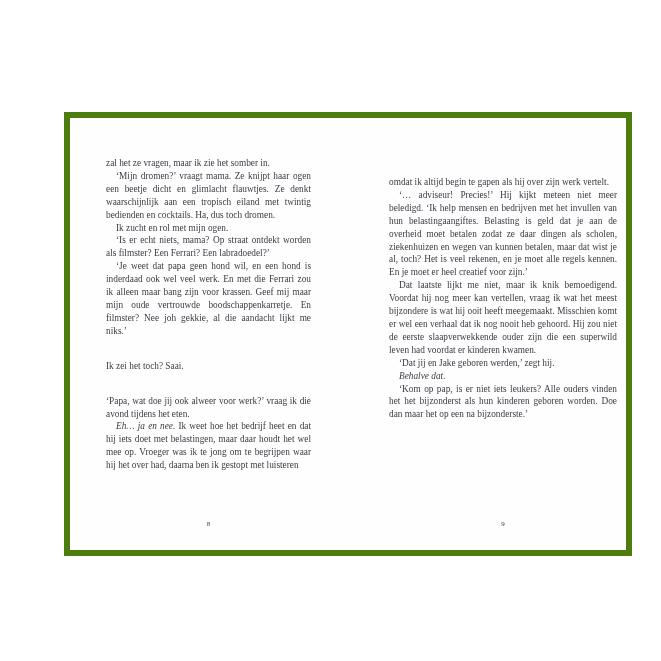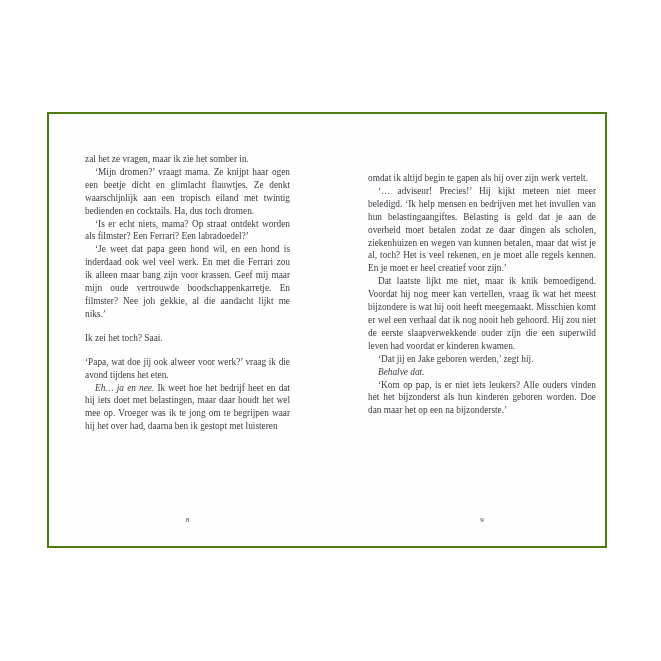--- a/index.html
+++ b/index.html
@@ -8,26 +8,26 @@
   }
   body {
     width: 661px;
     height: 661px;
     background: #ffffff;
     position: relative;
     font-family: "Liberation Serif", "DejaVu Serif", serif;
   }
   .spread {
     position: absolute;
-    left: 47px;
+    left: 64px;
     top: 112px;
     width: 556px;
     height: 432px;
     background: #fefefe;
-    border: 2px solid #4d7c0f;
+    border: 6px solid #4d7c0f;
     display: flex;
     align-items: flex-end;
   }
   .page {
     position: relative;
     height: 100%;
   }
   .page-left  { width: 279px; }
   .page-right { width: 277px; }
   .text-block {
@@ -40,41 +40,42 @@
     hyphens: auto;
     -webkit-hyphens: auto;
   }
   .page-left  .text-block { left: 36px; width: 205px; }
   .page-right .text-block { left: 40px; width: 228px; margin-top: 19px; }
   .text-block p {
     margin: 0;
     padding: 0;
   }
   .text-block p.indent { text-indent: 10px; }
-  .text-block p.space-before { margin-top: 11px; }
+  .text-block p.space-before { margin-top: 22px; }
   .italic { font-style: italic; }
   .folio {
     position: absolute;
     top: 401px;
     font-size: 7px;
     line-height: 10px;
     color: #3b3b44;
     text-align: center;
   }
   .page-left  .folio { left: 36px; width: 205px; }
   .page-right .folio { left: 40px; width: 228px; }
 </style>
 </head>
 <body>
 
 <div class="spread">
   <section class="page page-left">
     <div class="text-block" lang="nl">
         <p><span>zal het ze vragen, maar ik zie het somber in.</span></p>
         <p class="indent"><span>‘Mijn dromen?’ vraagt mama. Ze knijpt haar ogen een beetje dicht en glimlacht flauwtjes. Ze denkt waarschijnlijk aan een tropisch eiland met twintig bedienden en cocktails. Ha, dus toch dromen.</span></p>
+        <p class="indent"><span>Ik zucht en rol met mijn ogen.</span></p>
         <p class="indent"><span>‘Is er echt niets, mama? Op straat ontdekt worden als filmster? Een Ferrari? Een labradoedel?’</span></p>
         <p class="indent"><span>‘Je weet dat papa geen hond wil, en een hond is inderdaad ook wel veel werk. En met die Ferrari zou ik alleen maar bang zijn voor krassen. Geef mij maar mijn oude vertrouwde boodschappenkarretje. En filmster? Nee joh gekkie, al die aandacht lijkt me niks.’</span></p>
         <p class="space-before"><span>Ik zei het toch? Saai.</span></p>
         <p class="space-before"><span>‘Papa, wat doe jij ook alweer voor werk?’ vraag ik die avond tijdens het eten.</span></p>
         <p class="indent"><span class="italic">Eh… ja en nee.</span><span> Ik weet hoe het bedrijf heet en dat hij iets doet met belastingen, maar daar houdt het wel mee op. Vroeger was ik te jong om te begrijpen waar hij het over had, daarna ben ik gestopt met luisteren</span></p>
       </div>
     <div class="folio">8</div>
   </section>
   <section class="page page-right">
     <div class="text-block" lang="nl">

